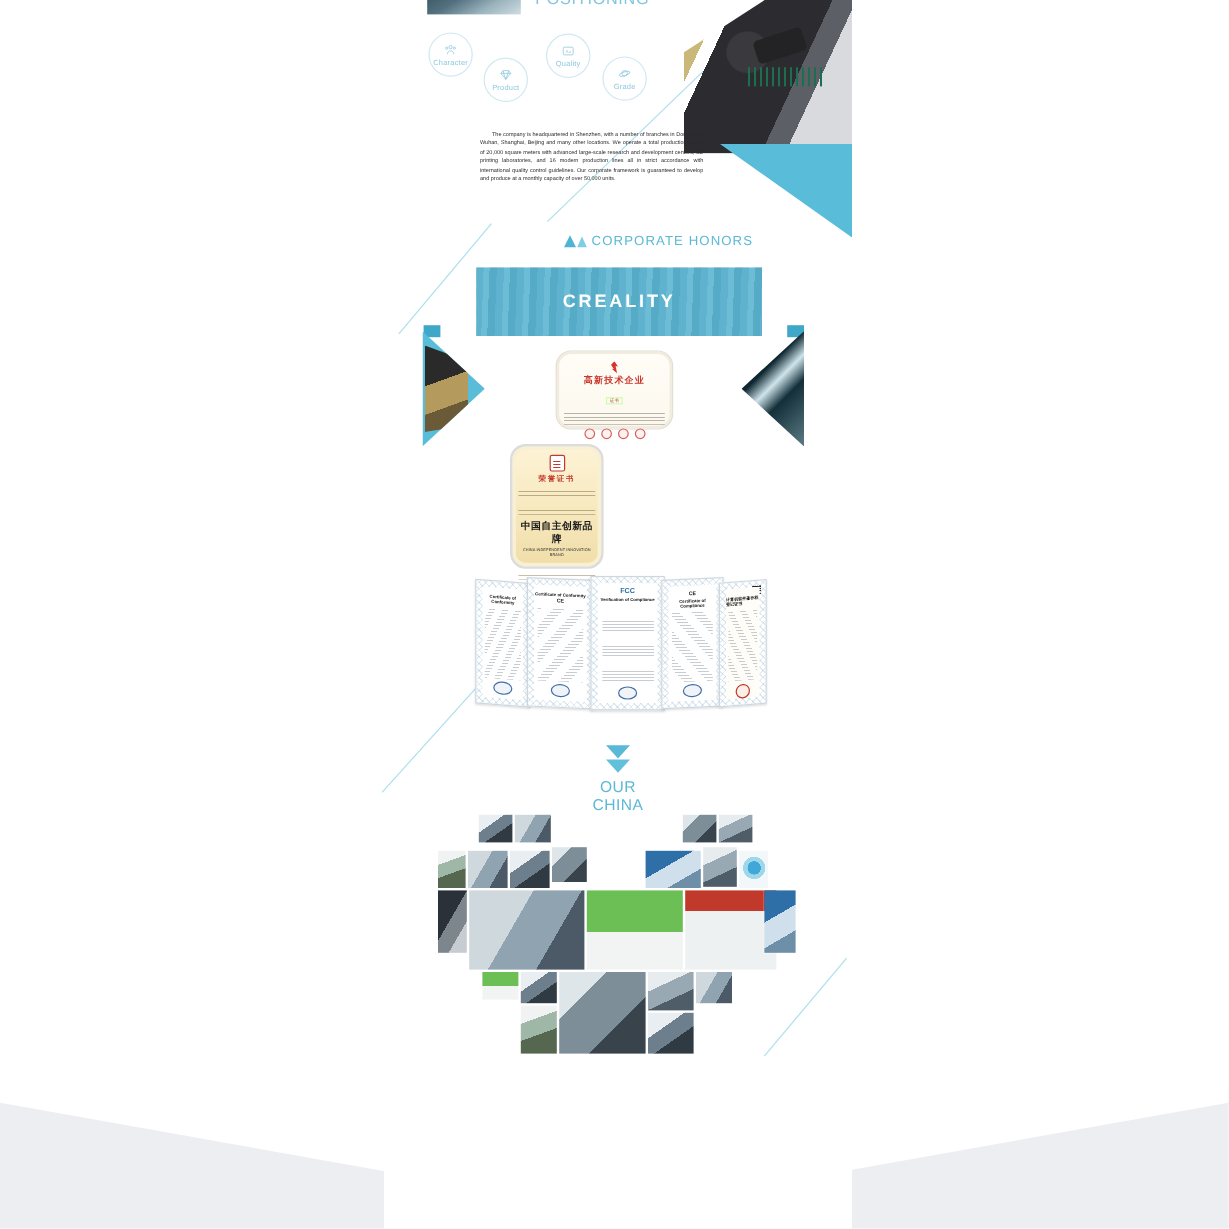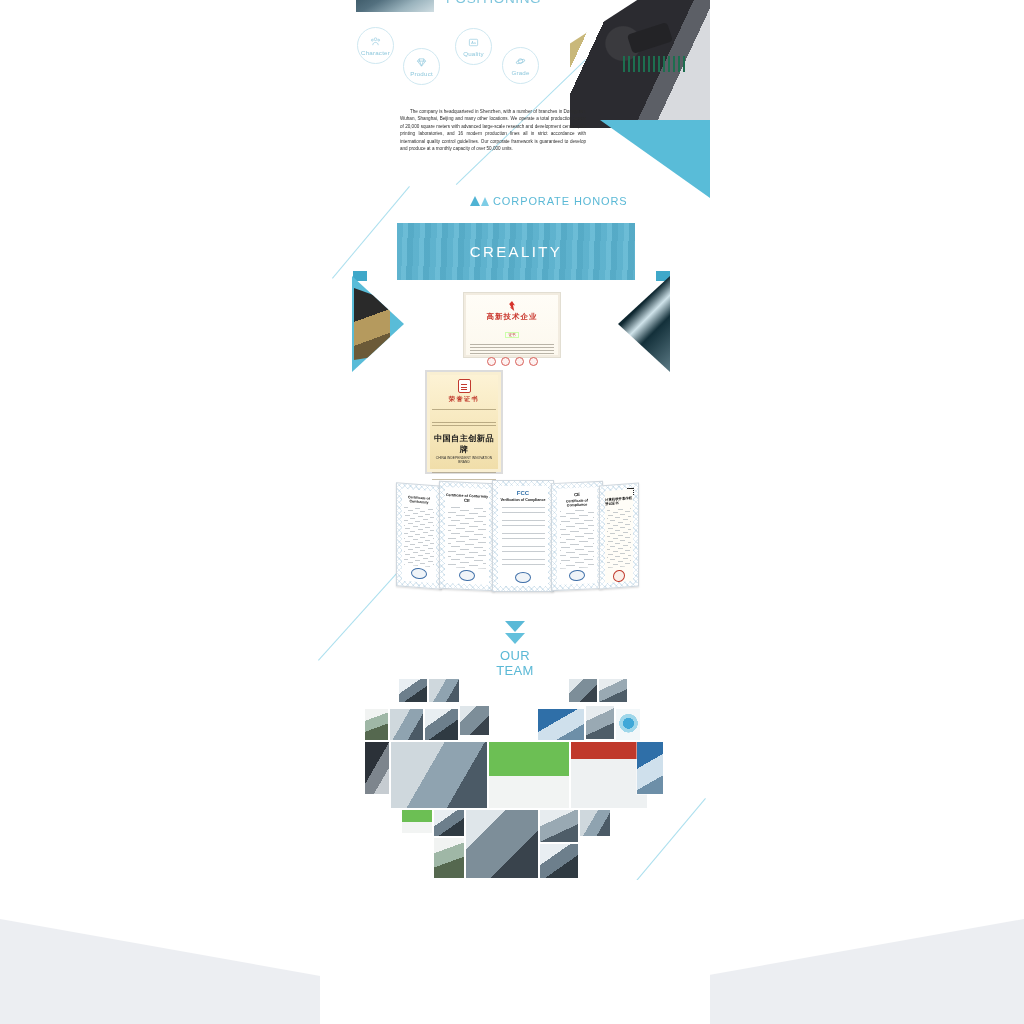--- a/index.html
+++ b/index.html
@@ -105,21 +105,21 @@
   
   .banner {
     position: absolute; left: 397px; top: 223px; width: 238px; height: 57px;
     background:
       linear-gradient(rgba(70,175,208,.72), rgba(70,175,208,.72)),
       repeating-linear-gradient(92deg,#9fbcc9 0 6px,#cfdfe6 6px 11px,#7f9fae 11px 17px),
       repeating-linear-gradient(0deg,#8fb0c0 0 9px,#c4d8e0 9px 15px);
     display: flex; align-items: center; justify-content: center;
   }
   .banner .logo {
-    color: #ffffff; font-size: 15px; font-weight: 400; letter-spacing: 2.4px;
+    color: #ffffff; font-size: 15px; font-weight: 700; letter-spacing: 2.4px;
   }
   
   .tri-left {
     position: absolute; left: 352px; top: 276px; width: 52px; height: 96px;
     background: #59bcd8;
     clip-path: polygon(0 0, 100% 50%, 0 100%);
   }
   .tri-left .trophy {
     position: absolute; left: 2px; top: 12px; width: 36px; height: 72px;
     background: linear-gradient(160deg,#2a2a2a 0 40%, #b59a5e 40% 68%, #6b5a38 68% 100%);
@@ -132,21 +132,21 @@
   }
   .sq-left {
     position: absolute; left: 353px; top: 271px; width: 14px; height: 10px;
     background: #3fa8c9;
   }
   .sq-right {
     position: absolute; left: 656px; top: 271px; width: 14px; height: 10px;
     background: #3fa8c9;
   }
   
-  .cert { position: absolute; background: #ffffff; }
+  .cert { position: absolute; background: #ffffff; border-radius: 13px; }
   
   .cert-ht {
     left: 463px; top: 292px; width: 98px; height: 66px;
     border: 1px solid #e2ded2;
     background: linear-gradient(#fffdf7,#fcf8ee);
     box-shadow: 0 0 0 2px #f2ece0 inset;
     padding: 6px; text-align: center;
   }
   .cert-ht .flame {
     width: 10px; height: 10px; margin: 2px auto 1px;
@@ -454,21 +454,21 @@
         <div class="cs-lines"></div>
         <div class="redseal2"></div>
       </div>
     </div>
   </div>
 
   <div class="ot-tris">
     <span class="tri-down"></span>
       <span class="tri-down two"></span>
   </div>
-  <div class="ot-title">OUR TEAM</div>
+  <div class="ot-title">OUR CHINA</div>
 
   <div class="heart">
 
     <div class="ph p-a" style="left:47px;top:3px;width:28px;height:23px;"></div>
     <div class="ph p-b" style="left:77px;top:3px;width:30px;height:23px;"></div>
     <div class="ph p-d" style="left:217px;top:3px;width:28px;height:23px;"></div>
     <div class="ph p-e" style="left:247px;top:3px;width:28px;height:23px;"></div>
 
     <div class="ph p-c" style="left:13px;top:33px;width:23px;height:31px;"></div>
     <div class="ph p-b" style="left:38px;top:33px;width:33px;height:31px;"></div>

